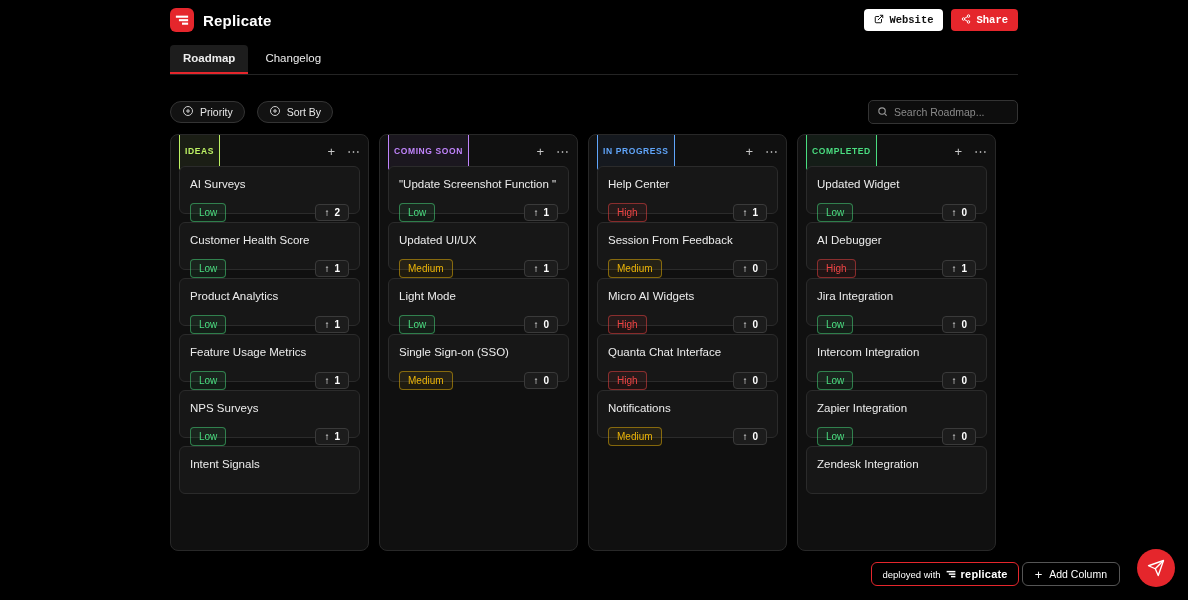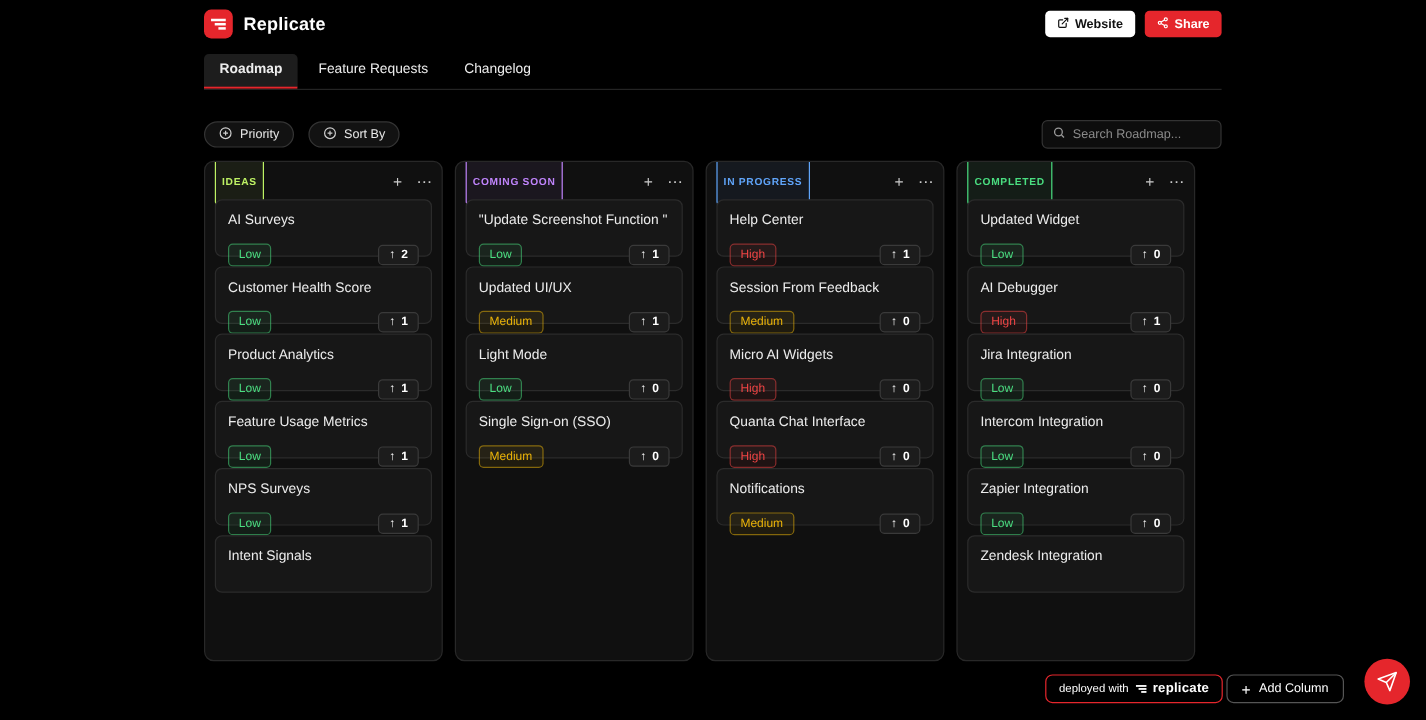--- a/index.html
+++ b/index.html
@@ -9,21 +9,21 @@
     font-family:"Liberation Sans", sans-serif;
     position:relative;
   }
   button { font-family:inherit; cursor:pointer; }
 
   
   .app-header{height:40px;display:flex;align-items:center;justify-content:space-between;padding:0 170px;}
   .brand{display:flex;align-items:center;gap:9px;}
   .logo{width:24px;height:24px;border-radius:6px;background:#e5262c;display:flex;align-items:center;justify-content:center;flex:none;}
   .app-title{font-size:15px;font-weight:bold;letter-spacing:.2px;}
-  .hdr-buttons{display:flex;gap:8px;}
+  .hdr-buttons{display:flex;gap:8px;font-family:Liberation Mono, monospace;}
   .btn-website{background:#fff;color:#111;border:none;border-radius:4px;height:22px;padding:0 10px;font-size:10.5px;font-weight:bold;display:flex;align-items:center;gap:5px;}
   .btn-share{background:#e5262c;color:#fff;border:none;border-radius:4px;height:22px;padding:0 10px;font-size:10.5px;font-weight:bold;display:flex;align-items:center;gap:5px;}
 
   
   .tabbar{margin:5px 170px 0;border-bottom:1px solid #242424;display:flex;gap:4px;}
   .tab{font-size:11.5px;color:#ededed;padding:7px 13px 8px;cursor:pointer;border-bottom:2px solid transparent;}
   .tab.active{background:#1d1d1d;border-radius:4px 4px 0 0;border-bottom:2px solid #e5262c;font-weight:bold;}
 
   
   .toolbar{margin:25px 170px 0;display:flex;align-items:center;gap:12px;}
@@ -90,21 +90,20 @@
             <line x1="8.6" y1="13.5" x2="15.4" y2="17.5"></line>
         </svg>
       </span>
       <span>Share</span>
     </button>
   </div>
 </header>
 
 <nav class="tabbar">
   <div class="tab active">Roadmap</div>
-  <div class="tab">Feature Requests</div>
   <div class="tab">Changelog</div>
 </nav>
 
 <div class="toolbar">
   <button class="pill">
     <span>
       <svg width="12" height="12" viewBox="0 0 24 24" fill="none" stroke="#cfcfcf" stroke-width="2">
         <circle cx="12" cy="12" r="9"></circle>
           <line x1="12" y1="8" x2="12" y2="16"></line>
           <line x1="8" y1="12" x2="16" y2="12"></line>

